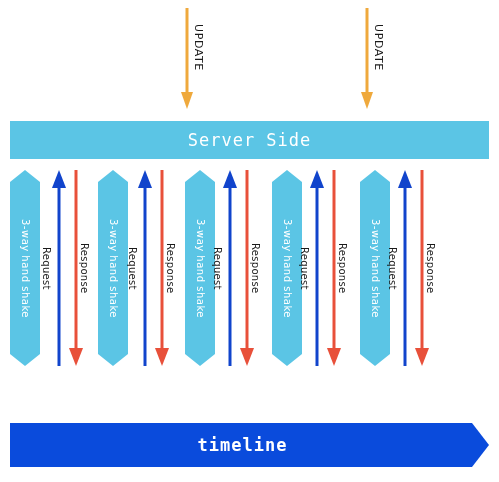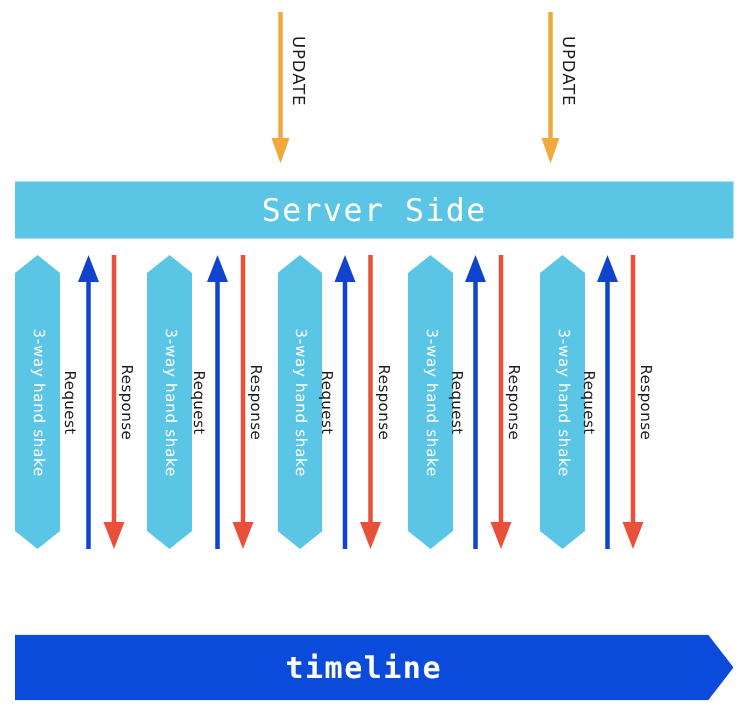--- a/index.html
+++ b/index.html
@@ -27,21 +27,21 @@
     width: 479px;
     height: 38px;
     background: #5bc5e5;
     display: flex;
     align-items: center;
     justify-content: center;
   }
   .side-bar-label {
     color: #ffffff;
     font-family: "DejaVu Sans Mono", monospace;
-    font-size: 21px;
+    font-size: 17px;
     letter-spacing: 1px;
     line-height: 1;
   }
   #server-bar { top: 121px; }
   #client-bar { top: 366px; }
 
   
   #timeline {
     position: absolute;
     left: 10px;
@@ -51,21 +51,21 @@
     background: #0a4bdc;
     display: flex;
     align-items: center;
     justify-content: center;
     -webkit-clip-path: polygon(0 0, 462px 0, 479px 50%, 462px 100%, 0 100%);
     clip-path: polygon(0 0, 462px 0, 479px 50%, 462px 100%, 0 100%);
   }
   #timeline .timeline-label {
     color: #ffffff;
     font-family: "DejaVu Sans Mono", monospace;
-    font-size: 20px;
+    font-size: 17px;
     font-weight: bold;
     letter-spacing: 1px;
     line-height: 1;
     margin-right: 14px;
   }
 
   
   .handshake {
     position: absolute;
     top: 170px;

